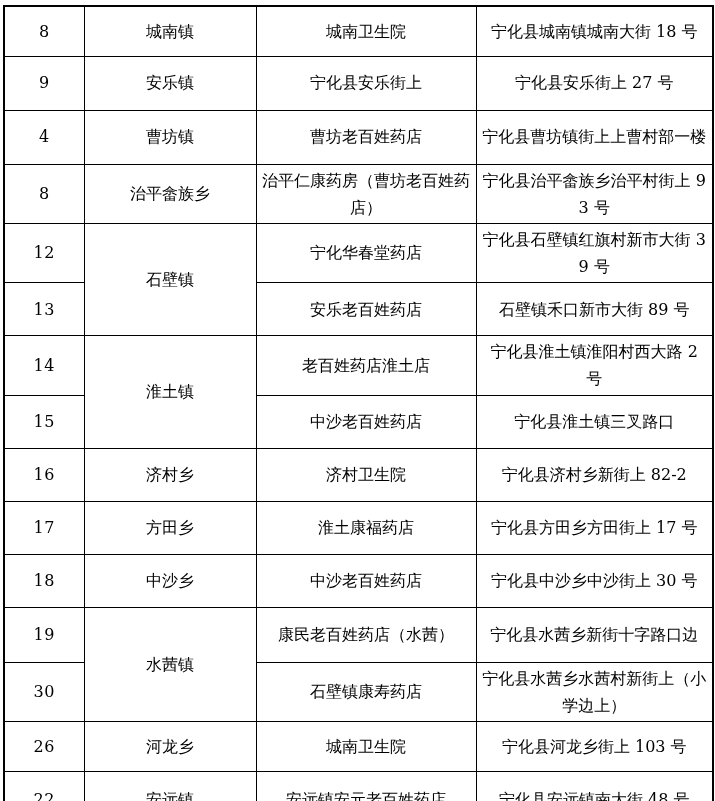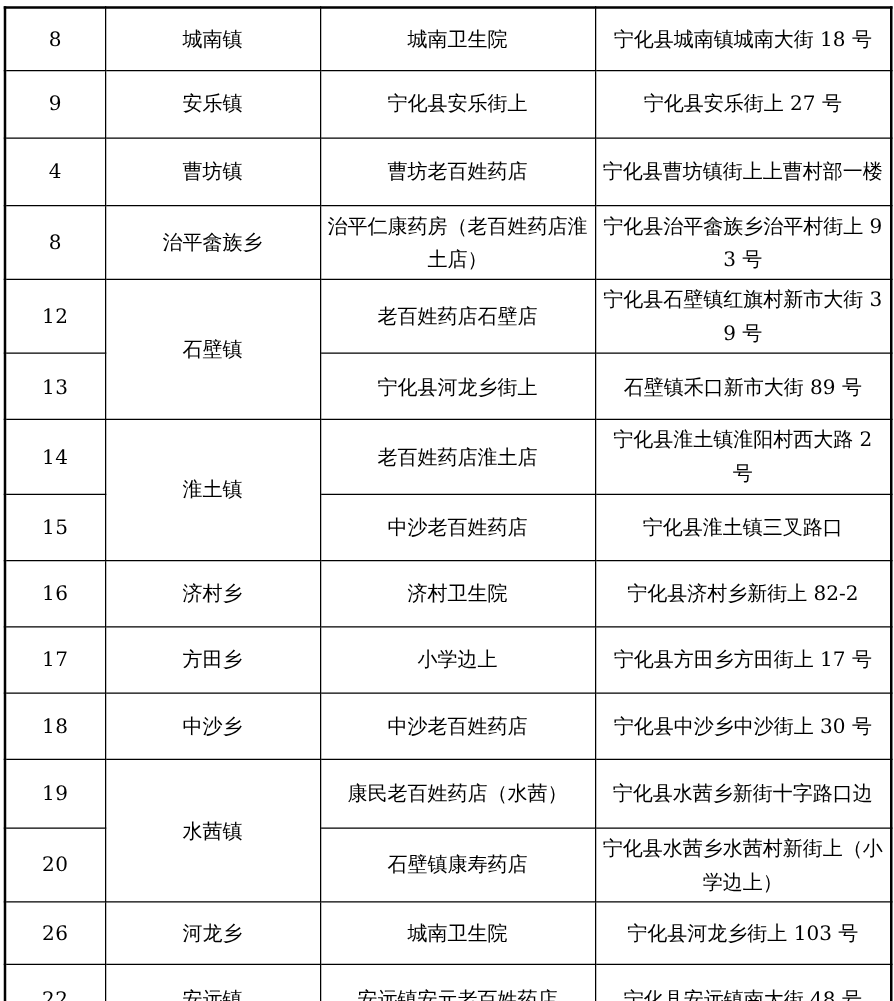--- a/index.html
+++ b/index.html
@@ -63,32 +63,32 @@
       </tr>
       <tr style="height:54px">
         <td class="col-no">4</td>
         <td>曹坊镇</td>
         <td>曹坊老百姓药店</td>
         <td>宁化县曹坊镇街上上曹村部一楼</td>
       </tr>
       <tr style="height:53px">
         <td class="col-no">8</td>
         <td>治平畲族乡</td>
-        <td>治平仁康药房（老百姓药店淮土店）</td>
+        <td>治平仁康药房（曹坊老百姓药店）</td>
         <td>宁化县治平畲族乡治平村街上 93 号</td>
       </tr>
       <tr style="height:52px">
         <td class="col-no">12</td>
         <td rowspan="2">石壁镇</td>
-        <td>老百姓药店石壁店</td>
+        <td>宁化华春堂药店</td>
         <td>宁化县石壁镇红旗村新市大街 39 号</td>
       </tr>
       <tr style="height:53px">
         <td class="col-no">13</td>
-        <td>宁化县河龙乡街上</td>
+        <td>安乐老百姓药店</td>
         <td>石壁镇禾口新市大街 89 号</td>
       </tr>
       <tr style="height:52px">
         <td class="col-no">14</td>
         <td rowspan="2">淮土镇</td>
         <td>老百姓药店淮土店</td>
         <td>宁化县淮土镇淮阳村西大路 2 号</td>
       </tr>
       <tr style="height:53px">
         <td class="col-no">15</td>
@@ -97,37 +97,37 @@
       </tr>
       <tr style="height:53px">
         <td class="col-no">16</td>
         <td>济村乡</td>
         <td>济村卫生院</td>
         <td>宁化县济村乡新街上 82-2</td>
       </tr>
       <tr style="height:53px">
         <td class="col-no">17</td>
         <td>方田乡</td>
-        <td>小学边上</td>
+        <td>淮土康福药店</td>
         <td>宁化县方田乡方田街上 17 号</td>
       </tr>
       <tr style="height:53px">
         <td class="col-no">18</td>
         <td>中沙乡</td>
         <td>中沙老百姓药店</td>
         <td>宁化县中沙乡中沙街上 30 号</td>
       </tr>
       <tr style="height:55px">
         <td class="col-no">19</td>
         <td rowspan="2">水茜镇</td>
         <td>康民老百姓药店（水茜）</td>
         <td>宁化县水茜乡新街十字路口边</td>
       </tr>
       <tr style="height:54px">
-        <td class="col-no">20</td>
+        <td class="col-no">30</td>
         <td>石壁镇康寿药店</td>
         <td>宁化县水茜乡水茜村新街上（小学边上）</td>
       </tr>
       <tr style="height:50px">
         <td class="col-no">26</td>
         <td>河龙乡</td>
         <td>城南卫生院</td>
         <td>宁化县河龙乡街上 103 号</td>
       </tr>
       <tr style="height:57px">

